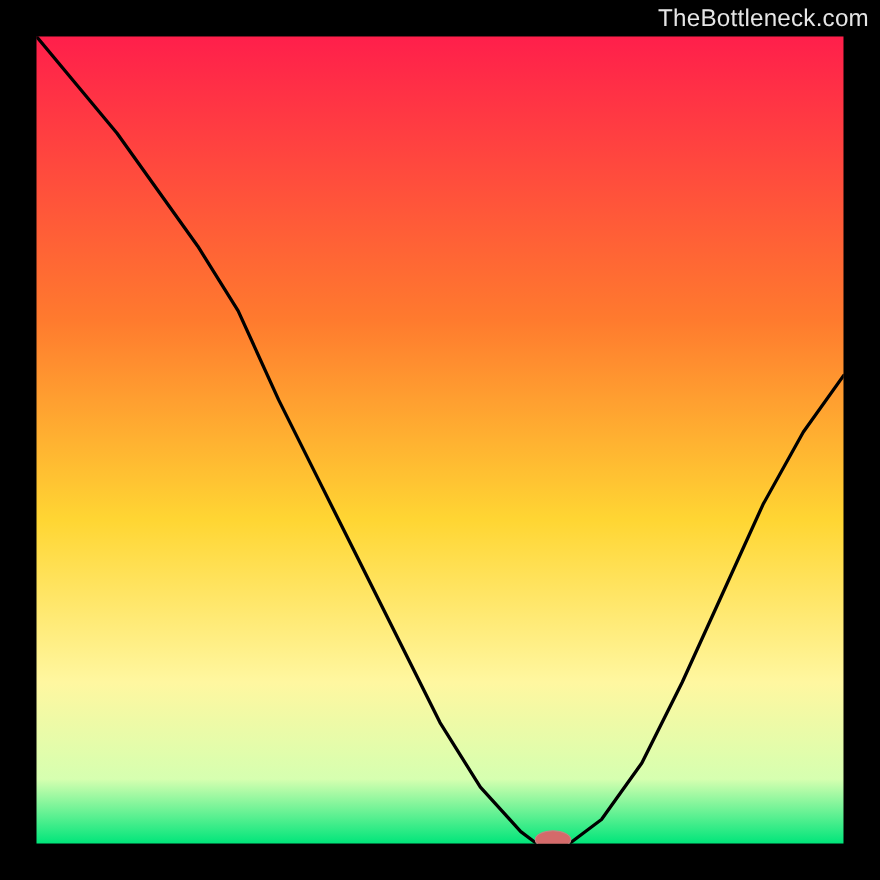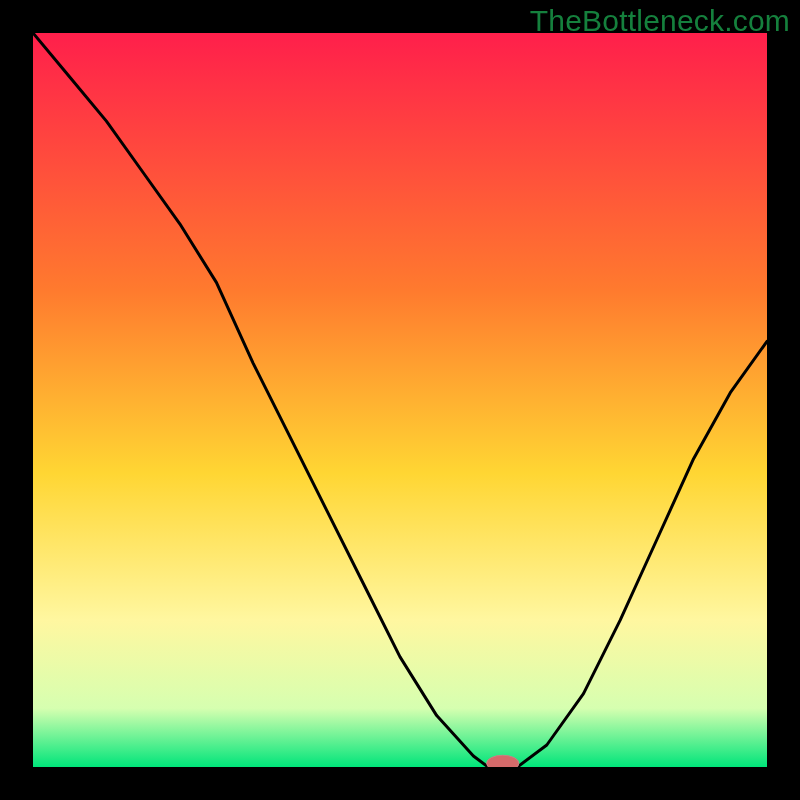--- a/index.html
+++ b/index.html
@@ -14,22 +14,22 @@
     position: relative;
     width: 800px;
     height: 800px;
     background: #000;
   }
   .watermark {
     position: absolute;
     top: 4px;
     right: 10px;
     font-family: Arial, Helvetica, sans-serif;
-    font-size: 30px;
-    color: #15803d;
+    font-size: 22px;
+    color: #e5e5e5;
     font-weight: 500;
     letter-spacing: 0.2px;
   }
   .plot {
     position: absolute;
     left: 33px;
     top: 33px;
     width: 734px;
     height: 734px;
   }

